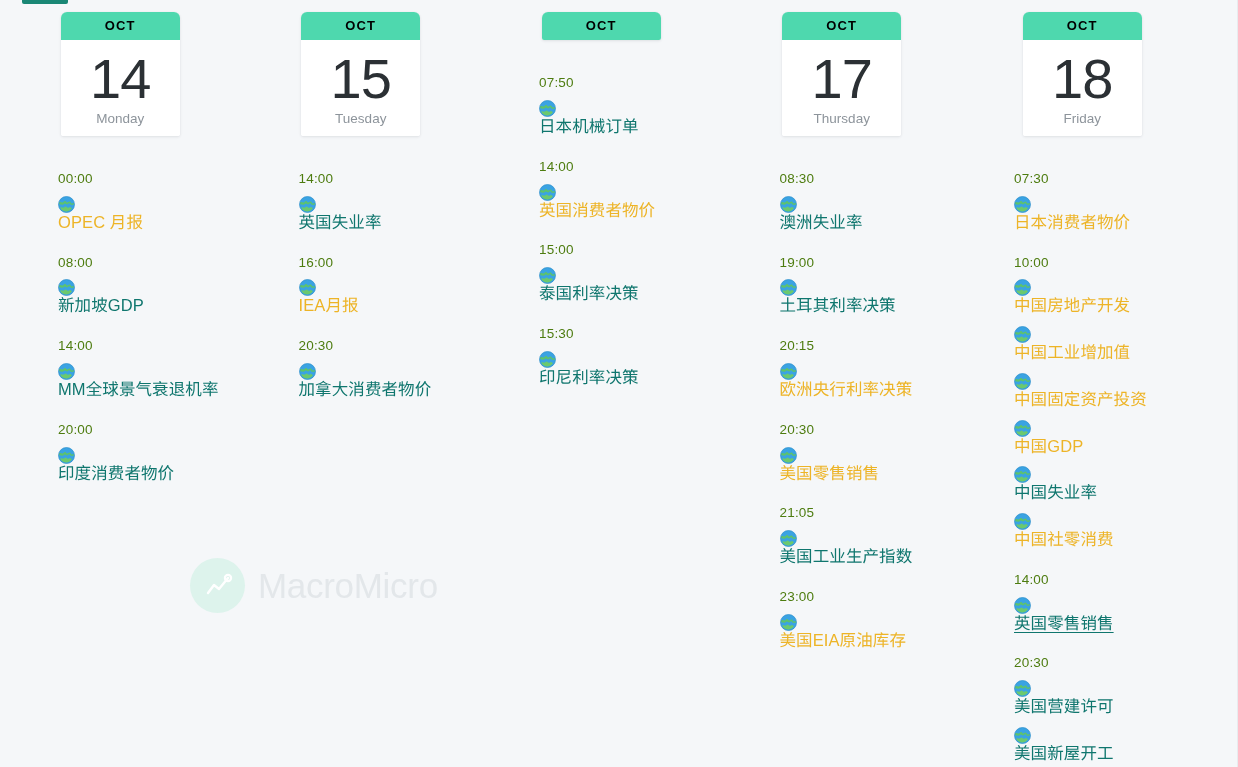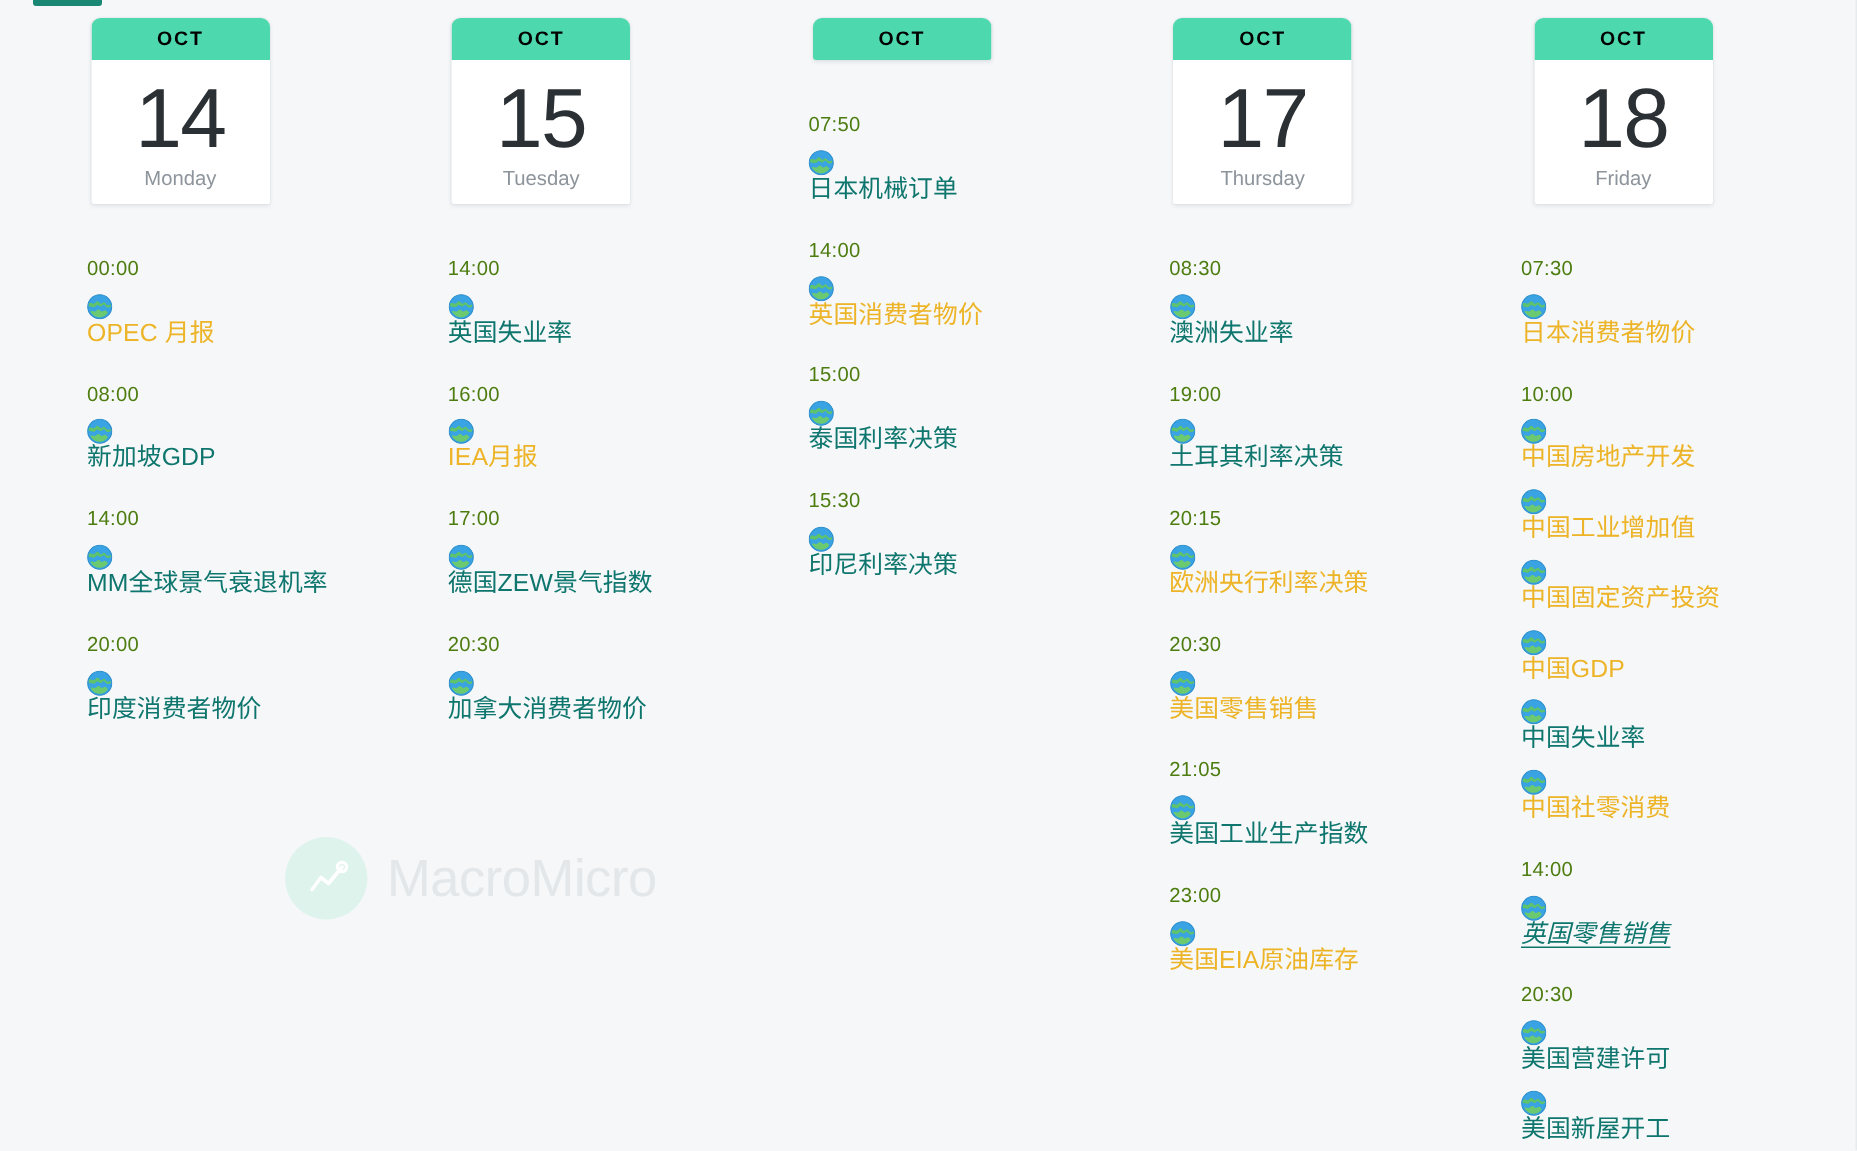--- a/index.html
+++ b/index.html
@@ -151,21 +151,21 @@
 
   .event-name {
     font-size: 16.5px;
     line-height: 1.62;
     font-weight: 400;
     letter-spacing: 0.1px;
     word-break: break-word;
   }
   .event-name.teal  { color: #0f766e; }
   .event-name.amber { color: #edb427; }
-  .event-name.hovered { text-decoration: underline; text-underline-offset: 3px; font-style: italic; }
+  .event-name.hovered { text-decoration: underline; text-underline-offset: 3px; }
 
   
   .watermark {
     position: absolute;
     left: 190px;
     top: 558px;
     display: flex;
     flex-direction: row;
     align-items: center;
     pointer-events: none;
@@ -295,34 +295,20 @@
                 <circle cx="8.5" cy="8.5" r="8" fill="#3aa3e3"></circle>
                 <path d="M1.2 6.2c1.5-.6 2.4.5 3.5.2 1.1-.3 1.2-1.6 2.4-1.5 1.2.1 1 1.4 2 1.6 1 .2 1.4-1.1 2.5-.9 1.1.2 1 1.5 2 1.8.8.2 1.5-.3 2.2-.6l.2 1.5c-.8.4-1.9.9-2.9.5-1.1-.4-1-1.5-1.9-1.6-.9-.1-1 1.1-2.1 1.2-1.1.1-1.3-1-2.2-1-.9 0-1 1.2-2.3 1.4-1.2.2-2.4-.7-3.5-.4z" fill="#5ec36b"></path>
                 <path d="M2.3 11.6c1.1-.7 2.1.2 3.1 0 1-.2 1.4-1.3 2.4-1.2 1 .1 1 1.2 2 1.3 1 .1 1.4-1 2.4-.8.9.2.9 1.2 1.8 1.4-1.3 2.1-3.7 3.5-6.4 3.2-2-.2-3.8-1.4-5-3.1z" fill="#6bc96f"></path>
                 <circle cx="8.5" cy="8.5" r="8" fill="none" stroke="#2c8fcc" stroke-width="0.7"></circle>
               </svg>
             </span>
             <span class="event-name amber">IEA月报</span>
           </div>
         </div>
         <div class="event-group">
-          <div class="event-time">17:00</div>
-          <div class="event-item">
-            <span class="globe-icon">
-              <svg width="17" height="17" viewBox="0 0 17 17" aria-hidden="true">
-                <circle cx="8.5" cy="8.5" r="8" fill="#3aa3e3"></circle>
-                <path d="M1.2 6.2c1.5-.6 2.4.5 3.5.2 1.1-.3 1.2-1.6 2.4-1.5 1.2.1 1 1.4 2 1.6 1 .2 1.4-1.1 2.5-.9 1.1.2 1 1.5 2 1.8.8.2 1.5-.3 2.2-.6l.2 1.5c-.8.4-1.9.9-2.9.5-1.1-.4-1-1.5-1.9-1.6-.9-.1-1 1.1-2.1 1.2-1.1.1-1.3-1-2.2-1-.9 0-1 1.2-2.3 1.4-1.2.2-2.4-.7-3.5-.4z" fill="#5ec36b"></path>
-                <path d="M2.3 11.6c1.1-.7 2.1.2 3.1 0 1-.2 1.4-1.3 2.4-1.2 1 .1 1 1.2 2 1.3 1 .1 1.4-1 2.4-.8.9.2.9 1.2 1.8 1.4-1.3 2.1-3.7 3.5-6.4 3.2-2-.2-3.8-1.4-5-3.1z" fill="#6bc96f"></path>
-                <circle cx="8.5" cy="8.5" r="8" fill="none" stroke="#2c8fcc" stroke-width="0.7"></circle>
-              </svg>
-            </span>
-            <span class="event-name teal">德国ZEW景气指数</span>
-          </div>
-        </div>
-        <div class="event-group">
           <div class="event-time">20:30</div>
           <div class="event-item">
             <span class="globe-icon">
               <svg width="17" height="17" viewBox="0 0 17 17" aria-hidden="true">
                 <circle cx="8.5" cy="8.5" r="8" fill="#3aa3e3"></circle>
                 <path d="M1.2 6.2c1.5-.6 2.4.5 3.5.2 1.1-.3 1.2-1.6 2.4-1.5 1.2.1 1 1.4 2 1.6 1 .2 1.4-1.1 2.5-.9 1.1.2 1 1.5 2 1.8.8.2 1.5-.3 2.2-.6l.2 1.5c-.8.4-1.9.9-2.9.5-1.1-.4-1-1.5-1.9-1.6-.9-.1-1 1.1-2.1 1.2-1.1.1-1.3-1-2.2-1-.9 0-1 1.2-2.3 1.4-1.2.2-2.4-.7-3.5-.4z" fill="#5ec36b"></path>
                 <path d="M2.3 11.6c1.1-.7 2.1.2 3.1 0 1-.2 1.4-1.3 2.4-1.2 1 .1 1 1.2 2 1.3 1 .1 1.4-1 2.4-.8.9.2.9 1.2 1.8 1.4-1.3 2.1-3.7 3.5-6.4 3.2-2-.2-3.8-1.4-5-3.1z" fill="#6bc96f"></path>
                 <circle cx="8.5" cy="8.5" r="8" fill="none" stroke="#2c8fcc" stroke-width="0.7"></circle>
               </svg>
             </span>

